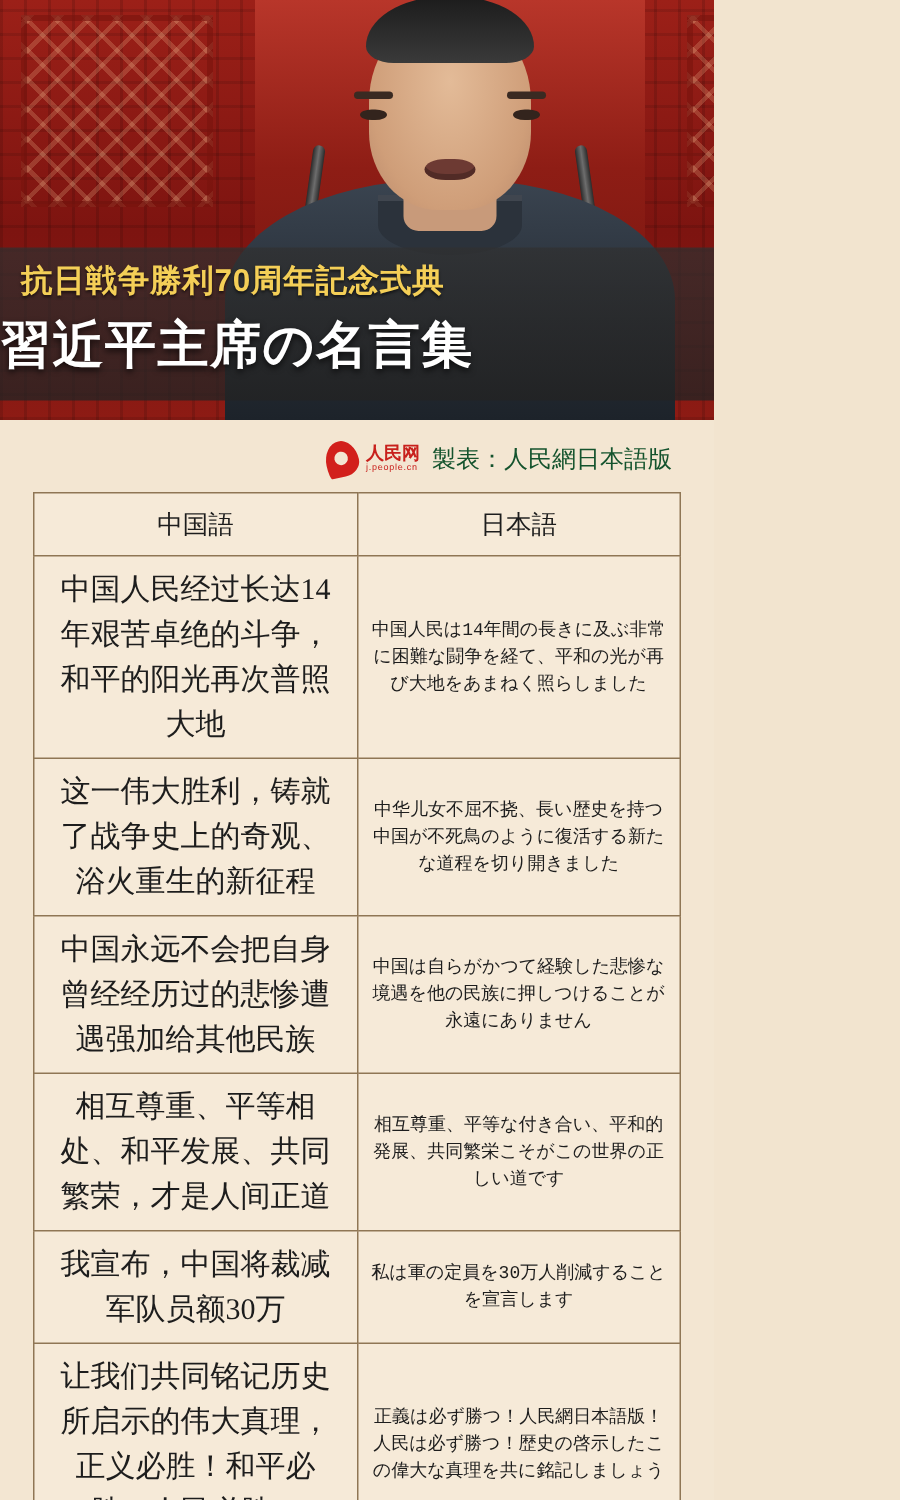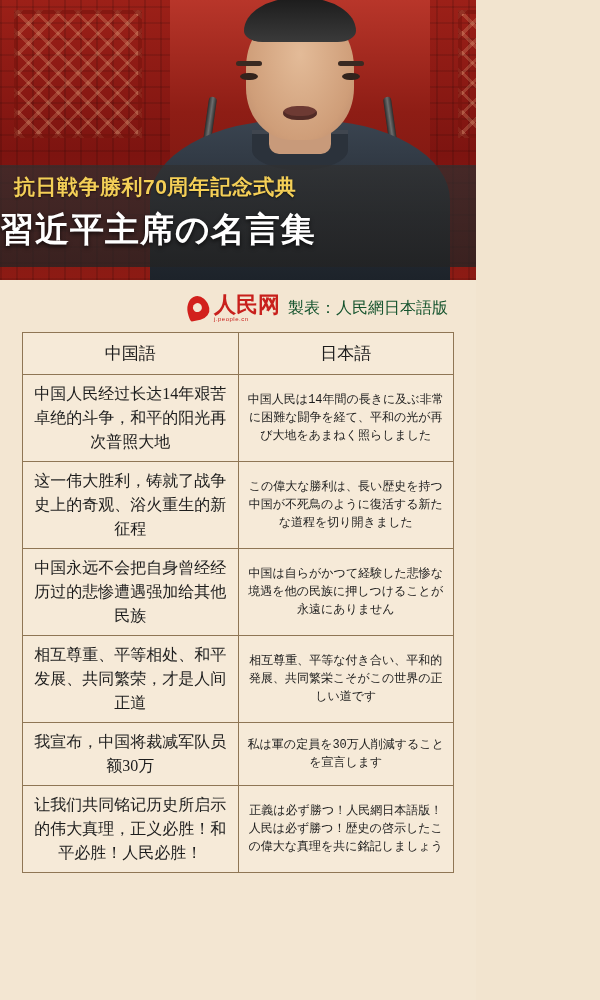--- a/index.html
+++ b/index.html
@@ -221,23 +221,23 @@
     background: #f3e6d2;
     border-radius: 50%;
   }
   .logo .logo-text {
     display: flex;
     flex-direction: column;
     line-height: 1;
   }
   .logo .logo-cn {
     color: #c8201c;
-    font-size: 22px;
+    font-size: 12px;
     font-weight: bold;
-    font-family: Liberation Serif, serif;
+    font-family: Liberation Mono, monospace;
   }
   .logo .logo-en {
     color: #c8201c;
     font-size: 6px;
     letter-spacing: 0.5px;
     font-family: "Liberation Sans", "DejaVu Sans", sans-serif;
   }
   .credit .credit-text {
     color: #14532d;
     font-size: 16px;
@@ -262,21 +262,21 @@
     vertical-align: middle;
     color: #1d1d1d;
   }
   table.quotes th {
     font-size: 17px;
     font-weight: normal;
     padding: 9px 8px;
     margin-left: 43px;
   }
   table.quotes td {
-    font-size: 16px;
+    font-size: 20px;
     line-height: 1.5;
   }
   table.quotes td.jp {
     font-size: 12px;
     font-family: Liberation Mono, monospace;
   }
 </style>
 </head>
 <body>
 
@@ -330,21 +330,21 @@
           <th>日本語</th>
         </tr>
       </thead>
       <tbody>
         <tr>
           <td class="cn">中国人民经过长达14年艰苦卓绝的斗争，和平的阳光再次普照大地</td>
           <td class="jp">中国人民は14年間の長きに及ぶ非常に困難な闘争を経て、平和の光が再び大地をあまねく照らしました</td>
         </tr>
         <tr>
           <td class="cn">这一伟大胜利，铸就了战争史上的奇观、浴火重生的新征程</td>
-          <td class="jp">この偉大な勝利は、長い歴史を持つ中国が不死鳥のように復活する新たな道程を切り開きました</td>
+          <td class="jp">中华儿女不屈不挠、長い歴史を持つ中国が不死鳥のように復活する新たな道程を切り開きました</td>
         </tr>
         <tr>
           <td class="cn">中国永远不会把自身曾经经历过的悲惨遭遇强加给其他民族</td>
           <td class="jp">中国は自らがかつて経験した悲惨な境遇を他の民族に押しつけることが永遠にありません</td>
         </tr>
         <tr>
           <td class="cn">相互尊重、平等相处、和平发展、共同繁荣，才是人间正道</td>
           <td class="jp">相互尊重、平等な付き合い、平和的発展、共同繁栄こそがこの世界の正しい道です</td>
         </tr>
         <tr>

